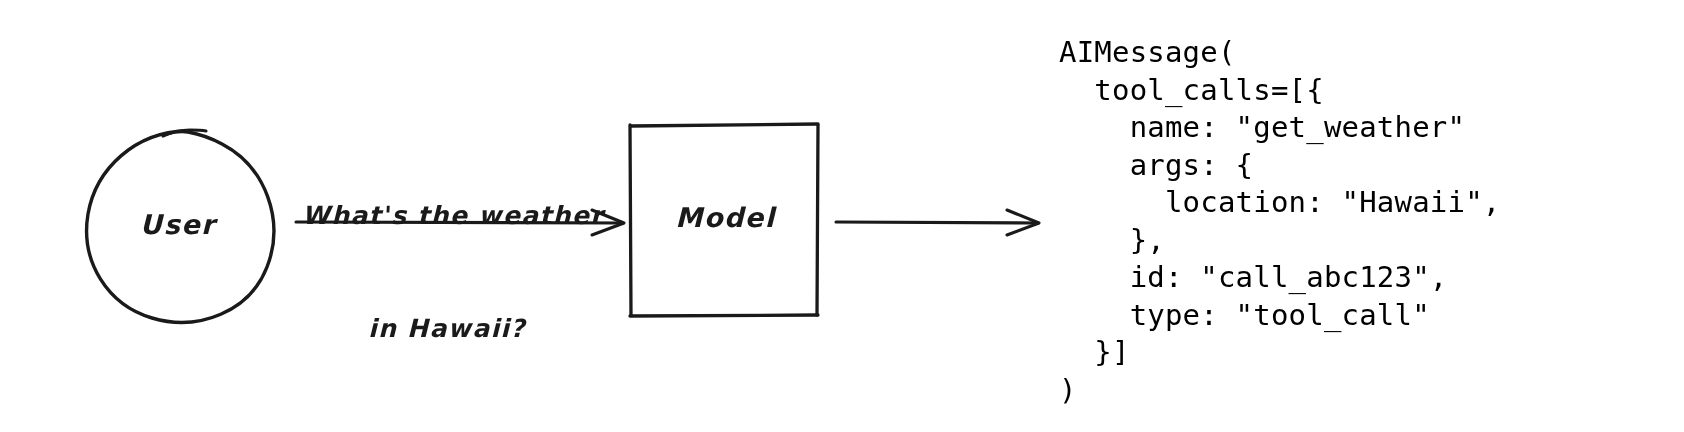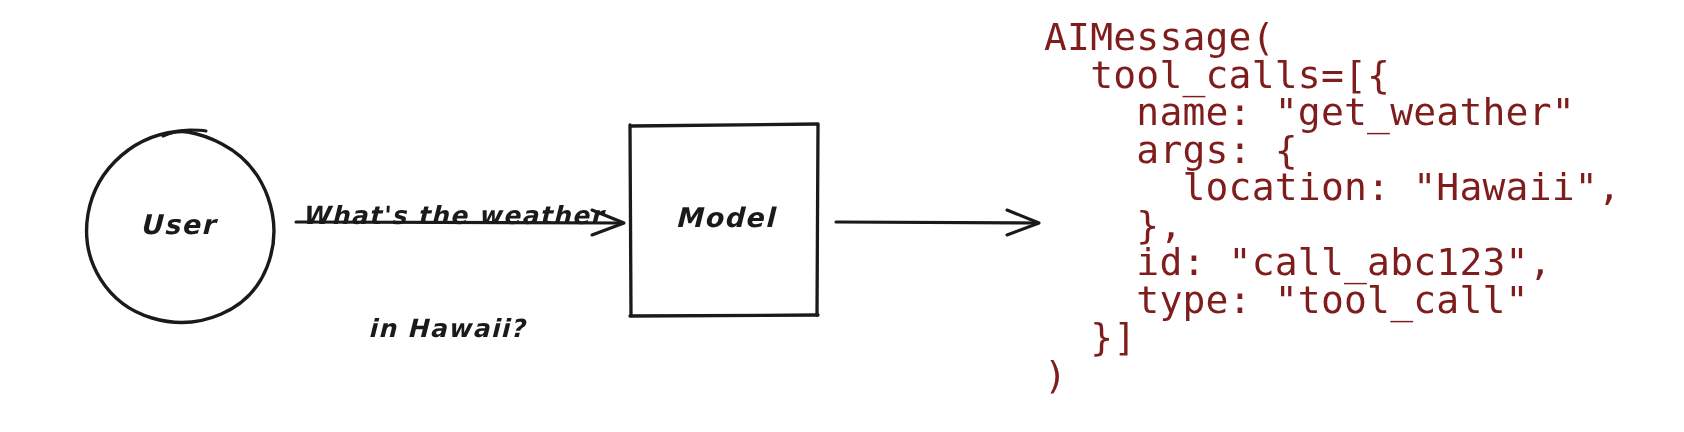--- a/index.html
+++ b/index.html
@@ -60,25 +60,25 @@
     width: 340px;
     font-size: 25px;
     line-height: 1.5;
   }
 
   
   #code-block {
     position: absolute;
     left: 1043px;
     top: 18px;
-    margin: 1px;
+    margin: 16px;
     padding: 0;
-    color: #7f1d1d;
+    color: #000000;
     font-family: "DejaVu Sans Mono", monospace;
-    font-size: 38px;
+    font-size: 29px;
     line-height: 37.5px;
     white-space: pre;
     letter-spacing: 0.2px;
   }
 </style>
 </head>
 <body>
 
 <div id="canvas">
 

